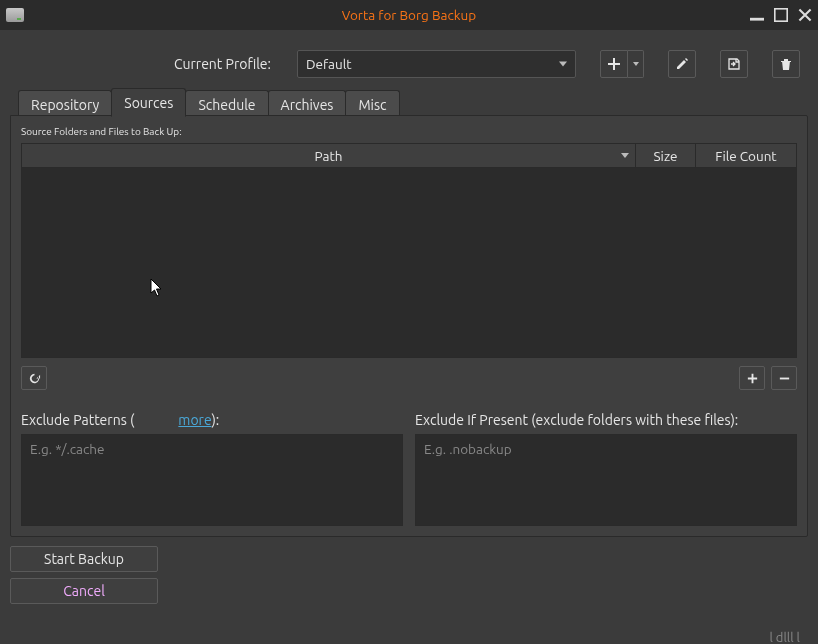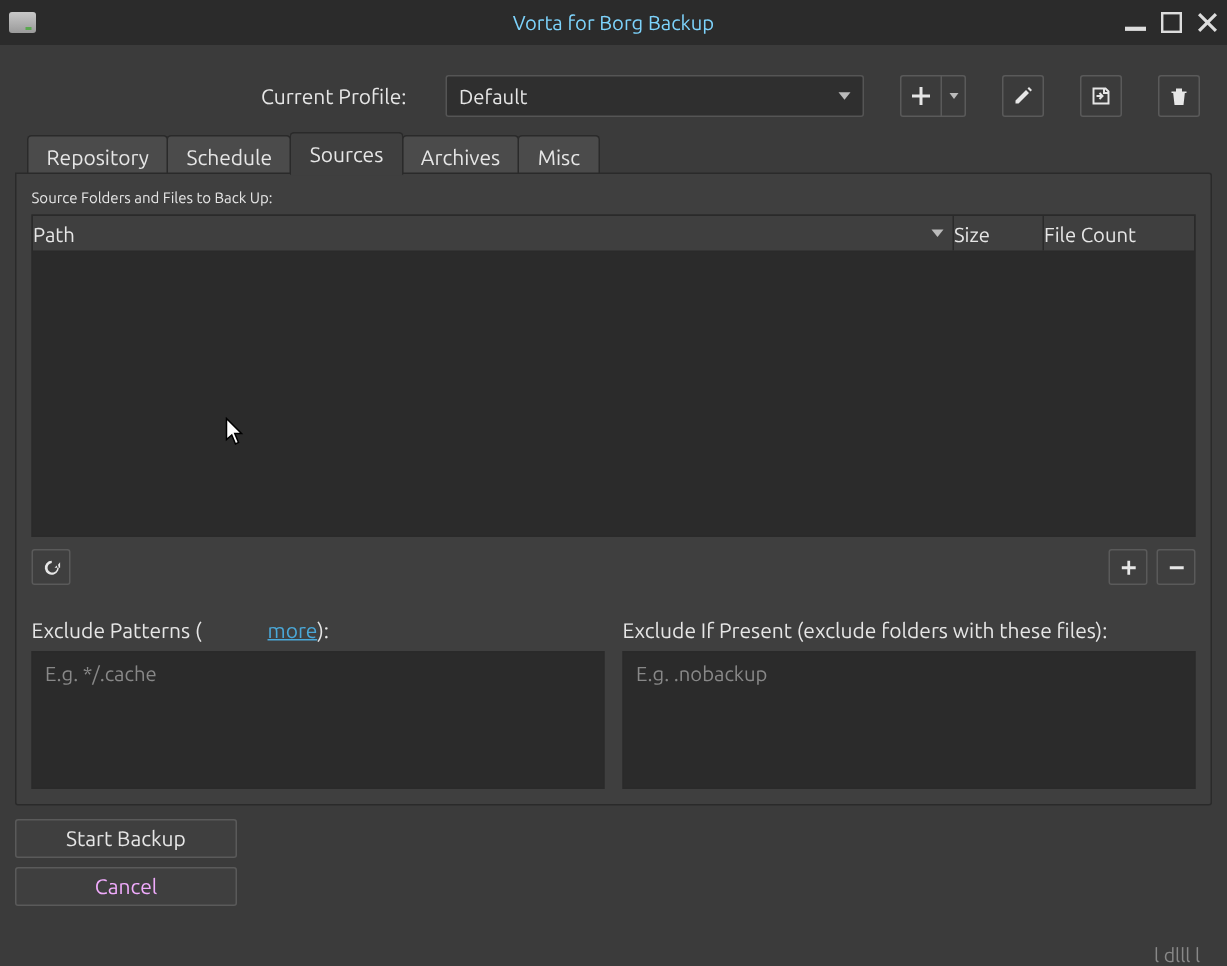--- a/index.html
+++ b/index.html
@@ -35,21 +35,21 @@
     background: linear-gradient(#c8c8c8,#9a9a9a);
     border-radius: 2px;
     position: relative;
   }
   .titlebar .drive-icon::after{
     content:""; position:absolute; bottom:2px; right:3px;
     width:4px; height:2px; background:#5aa84f;
   }
   .titlebar .title {
     position: absolute; left: 0; right: 0; text-align: center;
-    color: #7dd3fc; font-size: 13.5px;
+    color: #f97316; font-size: 13.5px;
   }
   .win-controls { margin-left: auto; display:flex; gap:10px; }
   .win-controls .ctl { width: 14px; height: 14px; display:flex; align-items:center; justify-content:center; color:#ddd; font-size:12px; cursor:default;}
   .window {
     position: relative;
     background: #3b3b3b;
     height: 614px;
     padding: 0;
     z-index: 1;
   }
@@ -129,21 +129,21 @@
   .table-wrap {
     border: 1px solid #2a2a2a;
     background: #2b2b2b;
     height: 215px;
     display:flex; flex-direction:column;
   }
   .thead { display:flex; background:#3f3f3f; border-bottom:1px solid #2a2a2a; height:24px; }
   .th {
     border-right:1px solid #2a2a2a;
     color:#e6e6e6; font-size:13.5px;
-    display:flex; align-items:center; 
+    display:flex; align-items:center; justify-content:center;
     position:relative;
   }
   .th.path{ flex:1; }
   .th.path .chev{ position:absolute; right:6px; width:0;height:0;border-left:4px solid transparent;border-right:4px solid transparent;border-top:5px solid #bbb;}
   .th.size{ width:60px; }
   .th.count{ width:100px; border-right:none;}
   .tbody{ flex:1; background:#2b2b2b; }
   .table-actions{
     display:flex; margin-top:8px;
   }
@@ -237,22 +237,22 @@
     </div>
     <div class="icon-btn">
       <svg viewBox="0 0 14 14">
           <path d="M3 4h8l-1 9H4L3 4zm2-2h4v2H5V2zM2 4h10v1H2z"></path>
         </svg>
     </div>
   </div>
 
   <div class="tabs">
     <div class="tab">Repository</div>
+    <div class="tab active">Sources</div>
     <div class="tab">Schedule</div>
-    <div class="tab active">Sources</div>
     <div class="tab">Archives</div>
     <div class="tab">Misc</div>
   </div>
 
   <div class="panel">
     <div class="sources-label">Source Folders and Files to Back Up:</div>
     <div class="table-wrap">
       <div class="thead">
         <div class="th path">
           <span>Path</span>

